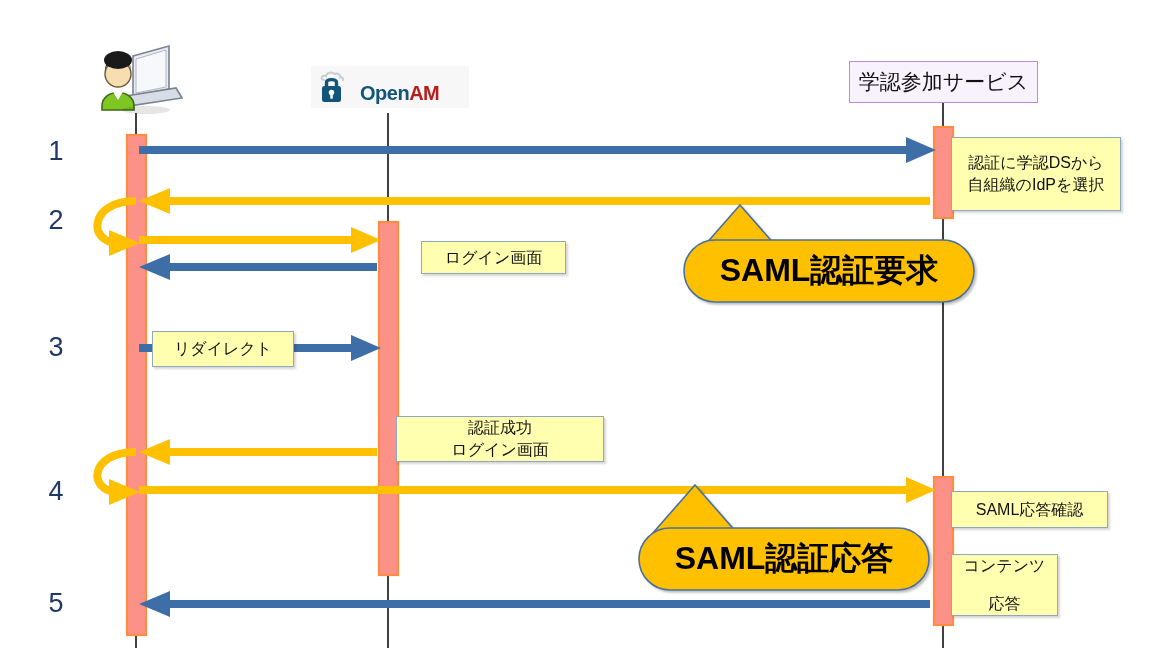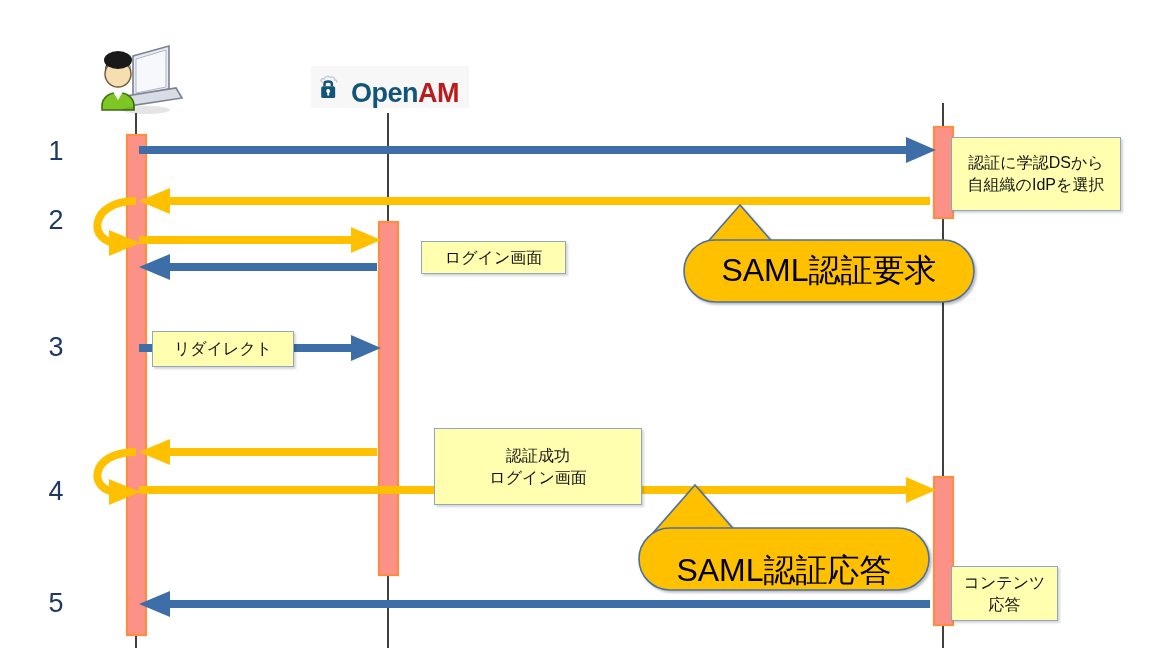--- a/index.html
+++ b/index.html
@@ -24,21 +24,21 @@
 
   
   .svc-box{position:absolute;background:#F7F2FC;border:1.5px solid #B98CE0;
            box-sizing:border-box;display:flex;align-items:center;
            justify-content:center;font-size:21px;color:#111;
            font-family:"Liberation Sans","DejaVu Sans",sans-serif;}
 
   
   .openam{position:absolute;background:#F7F7F7;display:flex;align-items:center;
           gap:7px;padding:4px 10px 4px 8px;box-sizing:border-box;}
-  .openam .word{font-size:27px;font-weight:bold;letter-spacing:-0.5px;
+  .openam .word{font-size:20px;font-weight:bold;letter-spacing:-0.5px;
                 font-family:"Liberation Sans","DejaVu Sans",sans-serif;margin-top:13px;}
   .openam .w1{color:#13547A;}
   .openam .w2{color:#b91c1c;}
 
   
   .callout{position:absolute;}
   .callout .txt{position:absolute;left:0;top:0;width:100%;height:100%;
                 display:flex;align-items:center;justify-content:center;
                 font-size:32px;color:#000;white-space:nowrap;
                 font-family:"Liberation Sans","DejaVu Sans",sans-serif;}
@@ -158,52 +158,58 @@
 
       <circle cx="12.5" cy="23.5" r="2.7" fill="#FFFFFF"></circle>
       <rect x="11.3" y="24.5" width="2.5" height="5.2" fill="#FFFFFF"></rect>
     </svg>
     <div style="display:flex;align-items:baseline;">
       <span class="word w1">Open</span>
       <span class="word w2">AM</span>
     </div>
   </div>
 
+  <div class="svc-box" style="left:849px;top:61px;width:189px;height:42px;">
+    <span>学認参加サービス</span>
+  </div>
 
   <div class="step-num" style="left:36px;top:138px;">1</div>
   <div class="step-num" style="left:36px;top:207px;">2</div>
   <div class="step-num" style="left:36px;top:334px;">3</div>
   <div class="step-num" style="left:36px;top:478px;">4</div>
   <div class="step-num" style="left:36px;top:590px;">5</div>
 
   <div class="note" style="left:421px;top:241px;width:145px;height:33px;">
     <span>ログイン画面</span>
   </div>
 
   <div class="note" style="left:951px;top:137px;width:170px;height:74px;">
     <span>認証に学認DSから</span>
     <span>自組織のIdPを選択</span>
   </div>
 
   <div class="note" style="left:152px;top:331px;width:142px;height:36px;">
     <span>リダイレクト</span>
   </div>
 
-  <div class="note" style="left:396px;top:428px;width:208px;height:77px;margin-left:38px;">
+  <div class="note" style="left:396px;top:416px;width:208px;height:46px;">
     <span>認証成功</span>
     <span>ログイン画面</span>
   </div>
 
-
-  <div class="note" style="left:951px;top:566px;width:107px;height:55px;">
+  <div class="note" style="left:951px;top:491px;width:157px;height:37px;">
+    <span>SAML応答確認</span>
+  </div>
+
+  <div class="note" style="left:951px;top:554px;width:107px;height:62px;justify-content:space-between;">
     <span>コンテンツ</span>
     <span>応答</span>
   </div>
 
-  <div class="callout" style="left:684px;top:240px;width:290px;height:62px;">
+  <div class="callout" style="left:684px;top:240px;width:290px;height:62px;font-weight:bold;">
     <div class="txt">SAML認証要求</div>
   </div>
 
-  <div class="callout" style="left:639px;top:540px;width:290px;height:62px;">
+  <div class="callout" style="left:639px;top:528px;width:290px;height:62px;font-weight:bold;">
     <div class="txt">SAML認証応答</div>
   </div>
 
 </div>
 
 </body></html>

